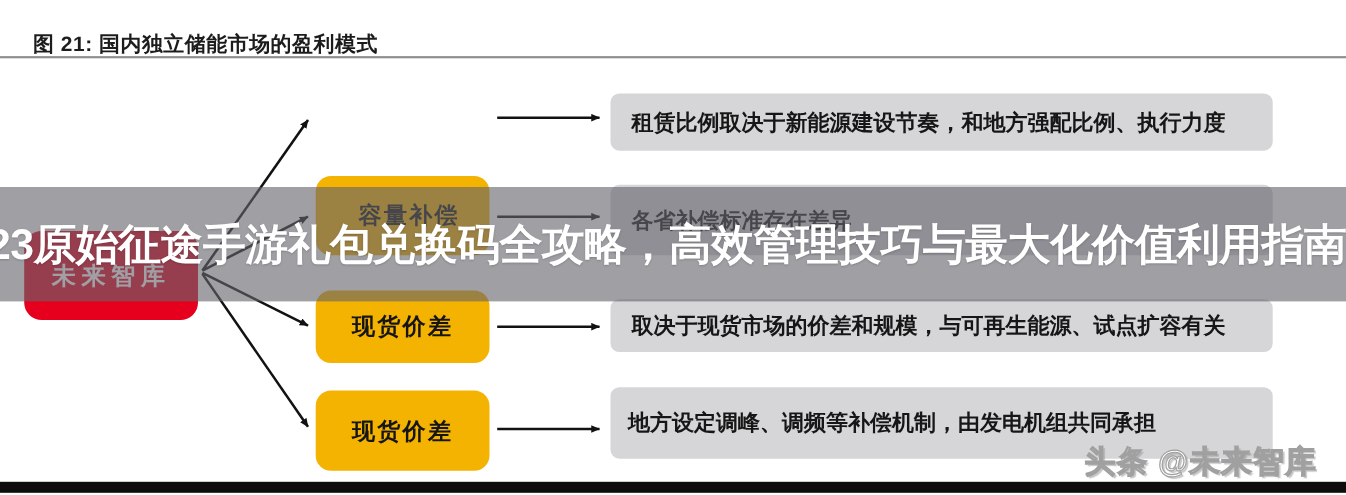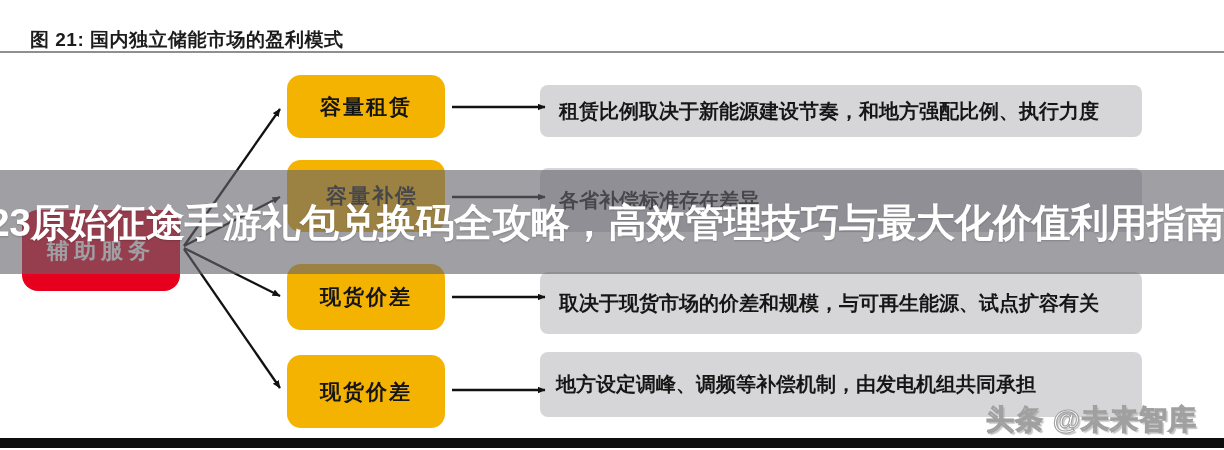--- a/index.html
+++ b/index.html
@@ -16,27 +16,27 @@
   .node{
     position:absolute;display:flex;align-items:center;justify-content:center;
     font-weight:700;color:#151515;z-index:2;box-sizing:border-box;
   }
   .node.yellow{background:#F5B301;border-radius:14px;font-size:21px;letter-spacing:2px;width:158px;left:287px;}
   .node.red{
     background:#E6001E;border-radius:16px;color:#ffffff;font-size:22px;letter-spacing:5px;
     left:22px;top:210px;width:158px;height:81px;
   }
   .desc{
-    position:absolute;left:540px;width:602px;background:#D6D6D8;border-radius:8px;
+    position:absolute;left:555px;width:602px;background:#D6D6D8;border-radius:8px;
     display:flex;align-items:center;padding-left:19px;box-sizing:border-box;
     font-weight:700;font-size:20px;color:#161616;z-index:2;white-space:nowrap;
   }
   .y1{top:75px;height:63px;}  .g1{top:85px;height:52px;}
   .y2{top:160px;height:72px;padding-left:12px;} .g2{top:168px;height:64px;}
-  .y3{top:264px;height:66px;text-align:center;} .g3{top:272px;height:62px;}
+  .y3{top:264px;height:66px;text-align:center;} .g3{top:272px;height:48px;}
   .y4{top:355px;height:73px;} .g4{top:352px;height:65px;padding-left:16px;}
   .banner{
     position:absolute;left:0;top:170px;width:1224px;height:104px;
     background:rgba(100,100,108,0.62);z-index:5;
     display:flex;flex-direction:row;justify-content:flex-end;align-items:center;
   }
   .banner-line{
     font-size:39px;line-height:43px;font-weight:700;color:#ffffff;letter-spacing:-0.5px;
     text-align:center;white-space:nowrap;text-shadow:0 1px 2px rgba(0,0,0,0.18);
   }
@@ -67,23 +67,22 @@
       <line x1="184" y1="246" x2="280" y2="197" marker-end="url(#ah)"></line>
       <line x1="184" y1="248" x2="280" y2="296" marker-end="url(#ah)"></line>
       <line x1="184" y1="249" x2="280" y2="388" marker-end="url(#ah)"></line>
       <line x1="452" y1="107" x2="545" y2="107" marker-end="url(#ah)"></line>
       <line x1="452" y1="197" x2="545" y2="197" marker-end="url(#ah)"></line>
       <line x1="452" y1="297" x2="545" y2="297" marker-end="url(#ah)"></line>
       <line x1="452" y1="390" x2="545" y2="390" marker-end="url(#ah)"></line>
     </g>
   </svg>
 
-  <div class="node red">辅助服务</div>
+  <div class="node red">未来智库</div>
 
-  <div class="node yellow y1">容量租赁</div>
   <div class="desc g1">租赁比例取决于新能源建设节奏，和地方强配比例、执行力度</div>
 
   <div class="node yellow y2">容量补偿</div>
   <div class="desc g2">各省补偿标准存在差异</div>
 
   <div class="node yellow y3">现货价差</div>
   <div class="desc g3">取决于现货市场的价差和规模，与可再生能源、试点扩容有关</div>
 
   <div class="node yellow y4">现货价差</div>
   <div class="desc g4">地方设定调峰、调频等补偿机制，由发电机组共同承担</div>

